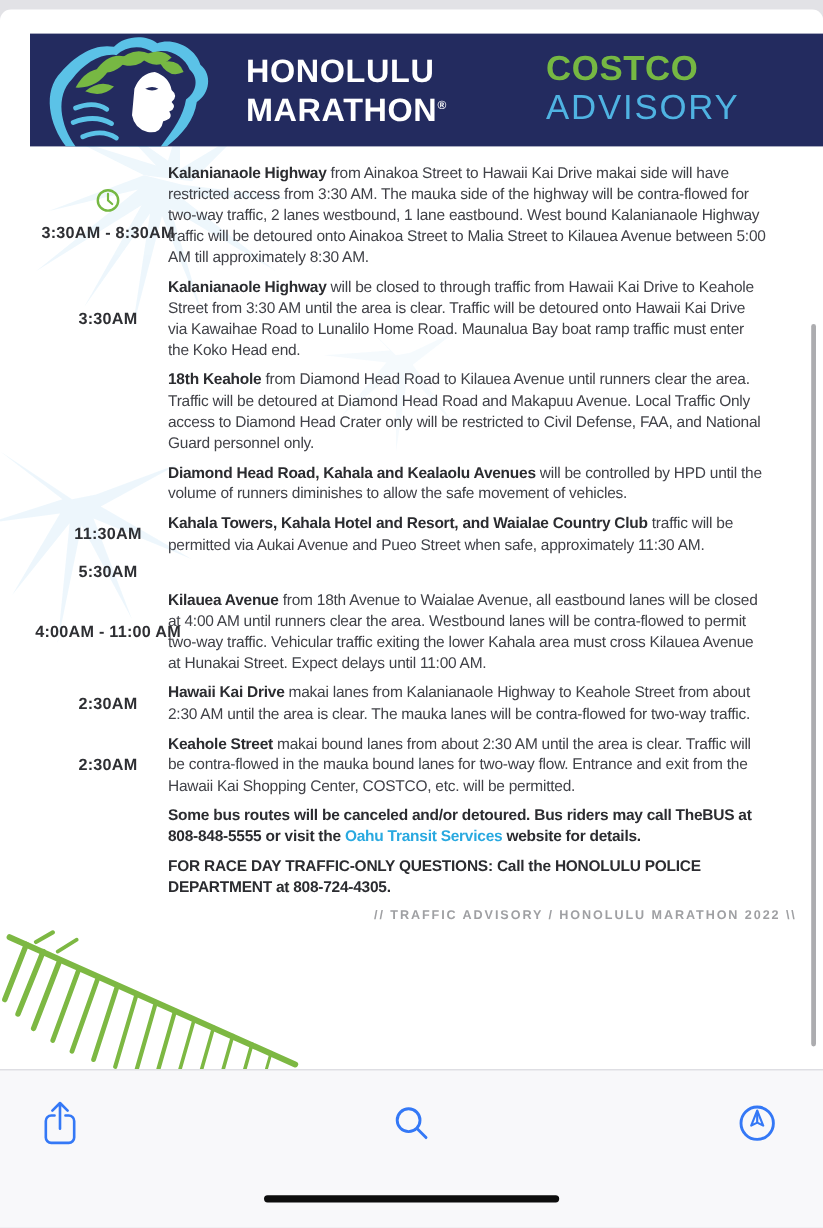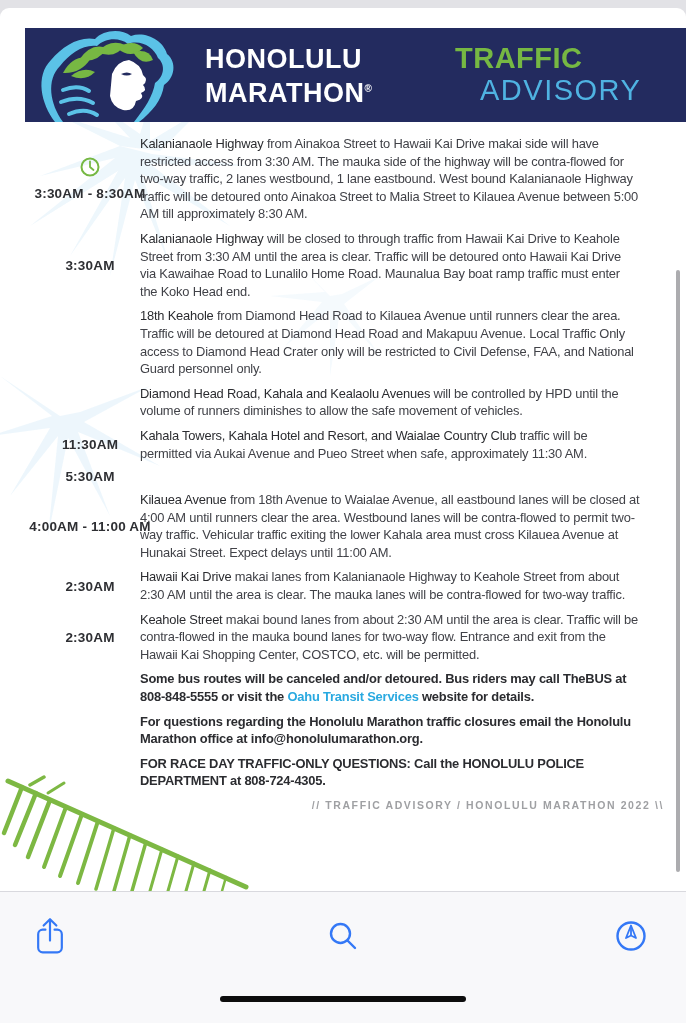--- a/index.html
+++ b/index.html
@@ -20,32 +20,32 @@
   .header-bar {
     position:absolute; left:25px; top:20px; width:676px; height:94px;
     background:#232b5f; display:flex; align-items:center;
   }
   .logo { position:absolute; left:8px; top:0; width:155px; height:94px; }
   .brand { position:absolute; left:180px; top:17px; color:#ffffff; font-weight:800;
            font-size:27px; line-height:29px; letter-spacing:.5px; }
   .brand .reg { font-size:10px; vertical-align:super; font-weight:700; }
   .advisory-block { position:absolute; left:430px; top:14px; font-size:29px; line-height:32px; }
   .advisory-l1 { color:#76b843; font-weight:800; letter-spacing:.5px; }
-  .advisory-l2 { color:#4fb3e2; font-weight:300; letter-spacing:1.5px; margin-left:25px; }
+  .advisory-l2 { color:#4fb3e2; font-weight:300; letter-spacing:1.5px; }
   
   .doc-body { position:absolute; left:0; top:127px; width:686px; }
   .adv-row { display:flex; margin-bottom:7px; }
   .time-col { width:140px; flex:none; display:flex; flex-direction:column;
               align-items:center; justify-content:center; padding-left:40px; }
   .time-label { font-size:13.5px; font-weight:700; color:#2e2f33; letter-spacing:.2px;
                 text-align:center; white-space:nowrap; }
   .clock { width:20px; height:20px; margin-bottom:9px; }
   .text-col { flex:1; padding-right:46px; }
   .text-col p { font-size:12.9px; line-height:17.6px; color:#414248; letter-spacing:-0.2px; }
-  .text-col strong { color:#2b2c30; font-weight:400; }
+  .text-col strong { color:#2b2c30; font-weight:700; }
   .note p { font-weight:700; color:#2b2c30; }
   .note a { color:#29a9e0; font-weight:700; cursor:pointer; }
   .footer-line { margin-top:9px; padding-right:22px; text-align:right;
                  font-size:10.5px; font-weight:700; letter-spacing:1.6px; color:#9fa0a3; }
   
   .palm-leaf { position:absolute; left:0; bottom:0; width:252px; height:116px; }
   
   .scrollbar { position:absolute; left:676px; top:270px; width:4px; height:602px;
                background:#97979b; border-radius:2px; opacity:.8; }
   
@@ -93,21 +93,21 @@
         <path d="M30,62 Q45,56 56,63"></path>
         <path d="M28,74 Q46,67 60,75"></path>
         <path d="M36,86 Q52,79 64,87"></path>
       </g>
     </svg>
     <div class="brand">
       <div>HONOLULU</div>
       <div><span>MARATHON</span><span class="reg">®</span></div>
     </div>
     <div class="advisory-block">
-      <div class="advisory-l1">TRAFFIC</div>
+      <div class="advisory-l1">COSTCO</div>
       <div class="advisory-l2">ADVISORY</div>
     </div>
   </div>
 
   <div class="doc-body">
 
     <div class="adv-row">
       <div class="time-col">
         <svg class="clock" viewBox="0 0 20 20">
           <circle cx="10" cy="10" r="8.5" fill="none" stroke="#76b843" stroke-width="2"></circle>
@@ -185,26 +185,20 @@
       </div>
     </div>
 
     <div class="adv-row note">
       <div class="time-col"></div>
       <div class="text-col">
         <p><span>Some bus routes will be canceled and/or detoured. Bus riders may call TheBUS at 808-848-5555 or visit the </span><a>Oahu Transit Services</a><span> website for details.</span></p>
       </div>
     </div>
 
-    <div class="adv-row note">
-      <div class="time-col"></div>
-      <div class="text-col">
-        <p>For questions regarding the Honolulu Marathon traffic closures email the Honolulu Marathon office at info@honolulumarathon.org.</p>
-      </div>
-    </div>
 
     <div class="adv-row note">
       <div class="time-col"></div>
       <div class="text-col">
         <p>FOR RACE DAY TRAFFIC-ONLY QUESTIONS: Call the HONOLULU POLICE DEPARTMENT at 808-724-4305.</p>
       </div>
     </div>
 
     <div class="footer-line">// TRAFFIC ADVISORY / HONOLULU MARATHON 2022 \\</div>
   </div>

